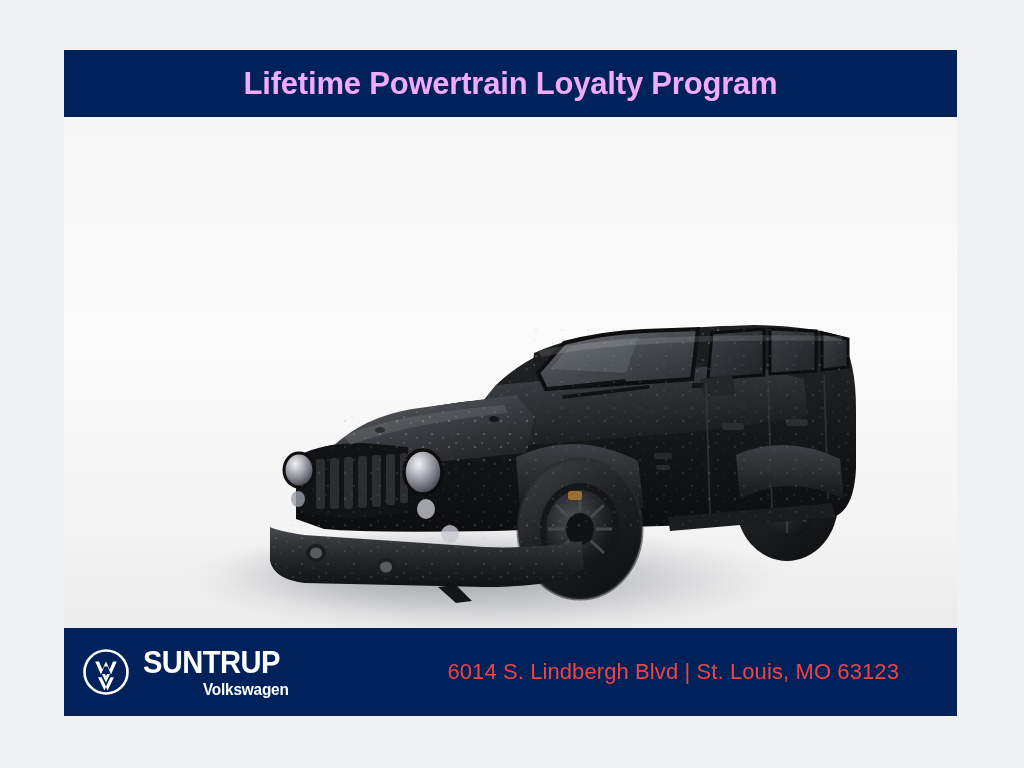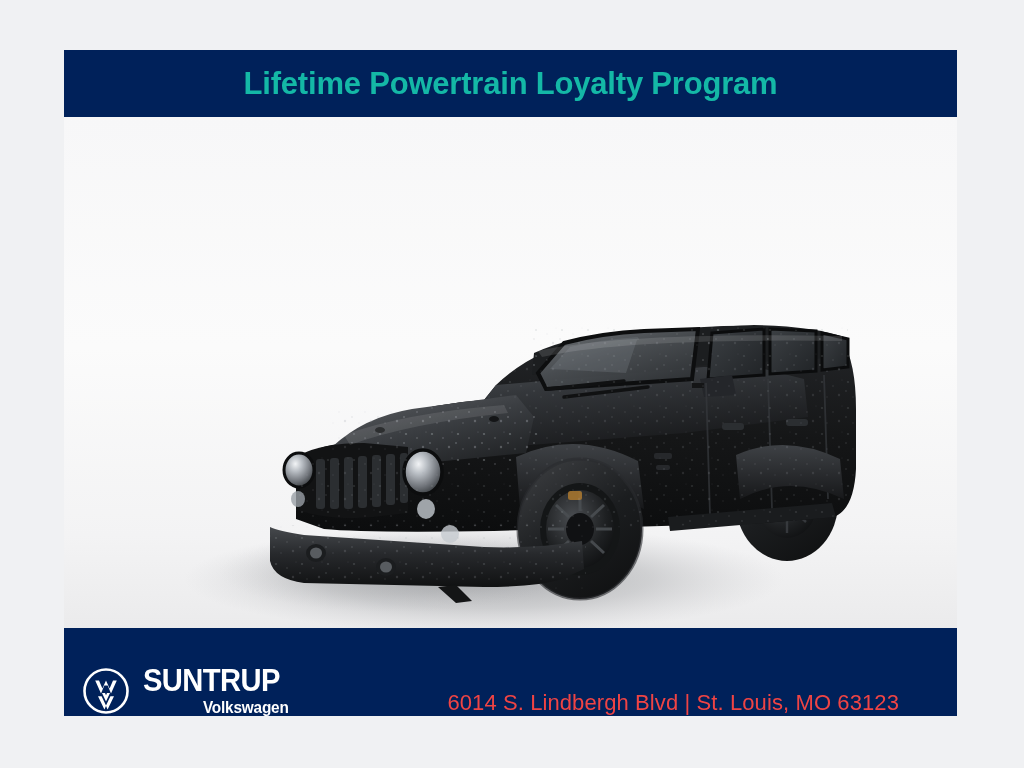--- a/index.html
+++ b/index.html
@@ -22,42 +22,42 @@
     display:flex; flex-direction:column;
   }
   
   .banner {
     height:67px;
     background:#00215a;
     display:flex; align-items:center; justify-content:center;
     flex:0 0 auto;
   }
   .banner-title {
-    color:#14b8a6;
+    color:#f0abfc;
     font-size:31px;
     font-weight:bold;
     letter-spacing:-0.2px;
     line-height:1;
     white-space:nowrap;
   }
   
   .photo {
     position:relative;
     flex:1 1 auto;
     background:
       linear-gradient(180deg,#f7f7f8 0%,#fbfbfb 38%,#f4f4f5 80%,#ececed 100%);
     overflow:hidden;
   }
   .photo-canvas { position:absolute; inset:0; }
   .photo-canvas svg { display:block; width:100%; height:100%; }
   
   .footer {
     height:88px;
     background:#00215a;
-    display:flex; align-items:flex-end;
+    display:flex; align-items:center;
     padding:0 30px 0 18px;
     flex:0 0 auto;
   }
   .brand { display:flex; align-items:center; gap:13px; }
   .vw-mark { width:48px; height:48px; flex:0 0 auto; }
   .vw-mark svg { display:block; }
   .brand-text { display:flex; flex-direction:column; line-height:1; }
   .brand-name {
     color:#ffffff;
     font-size:31px;

